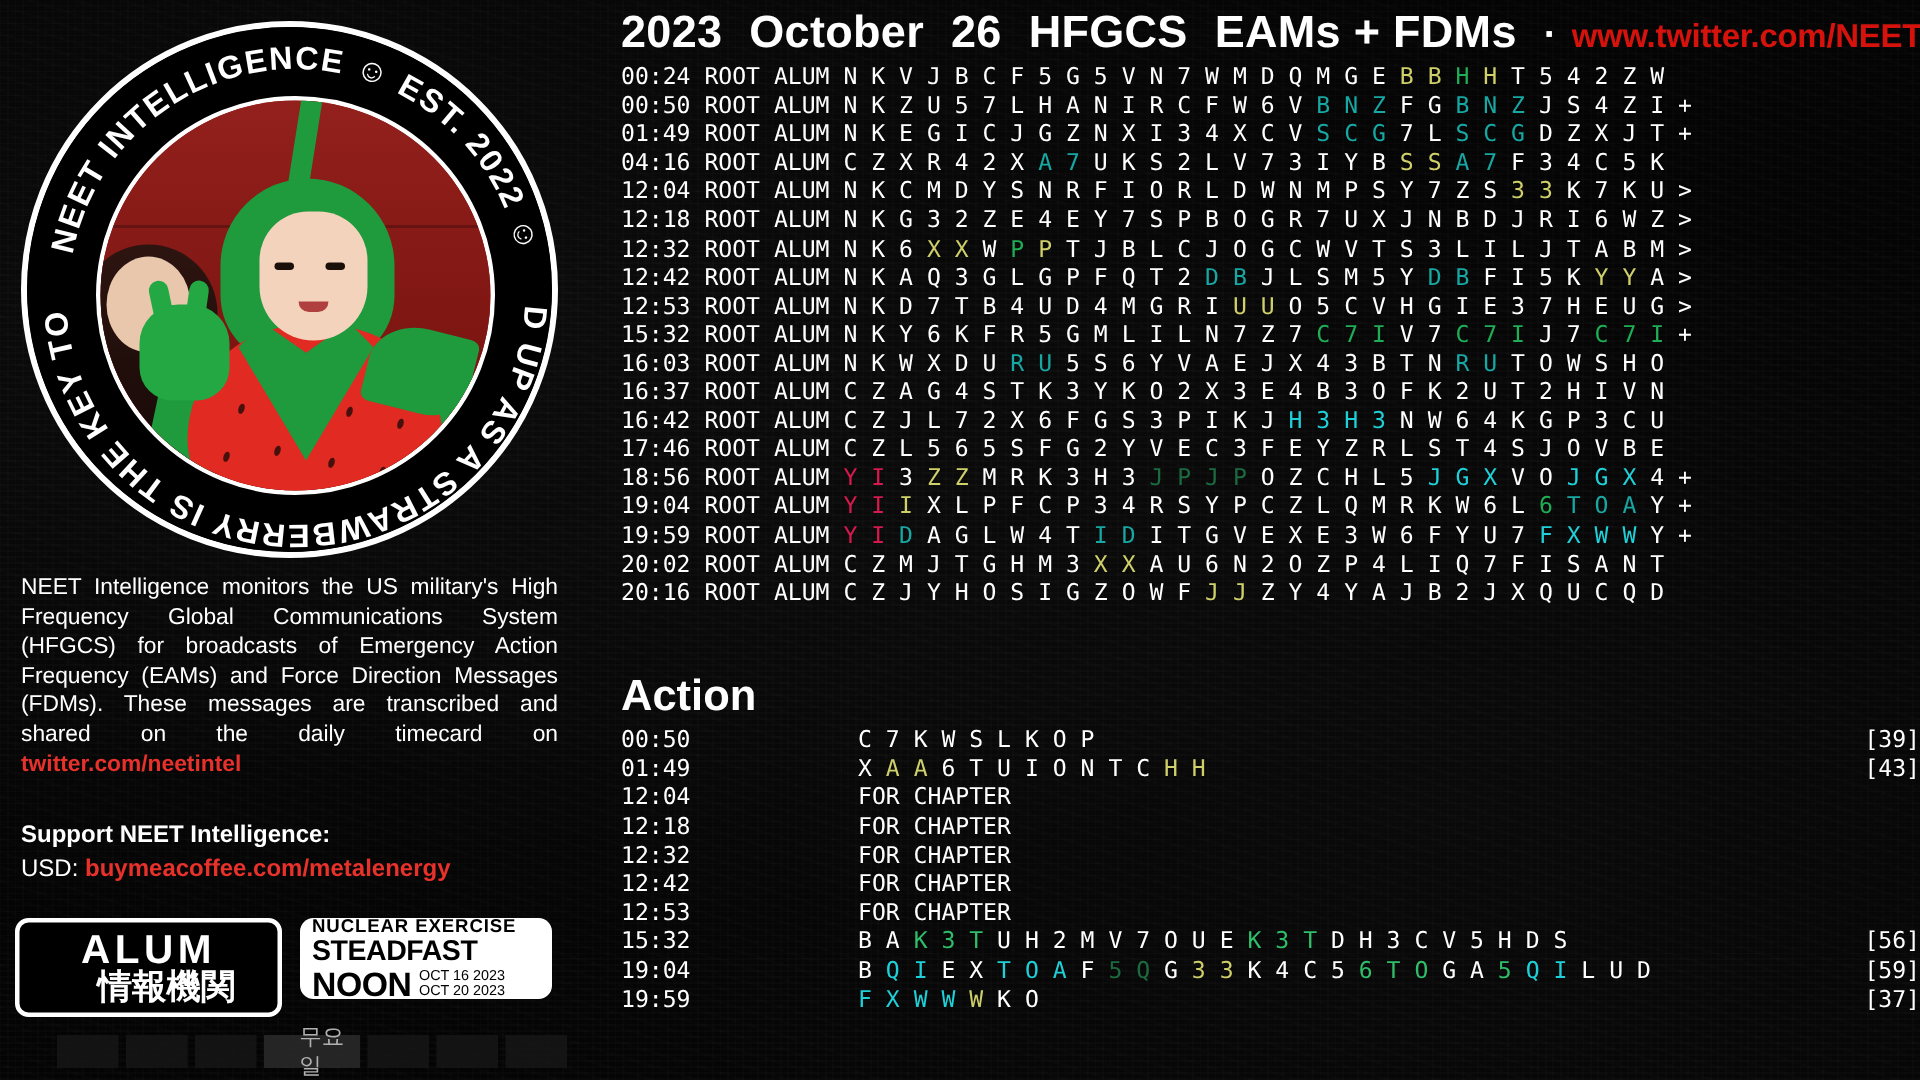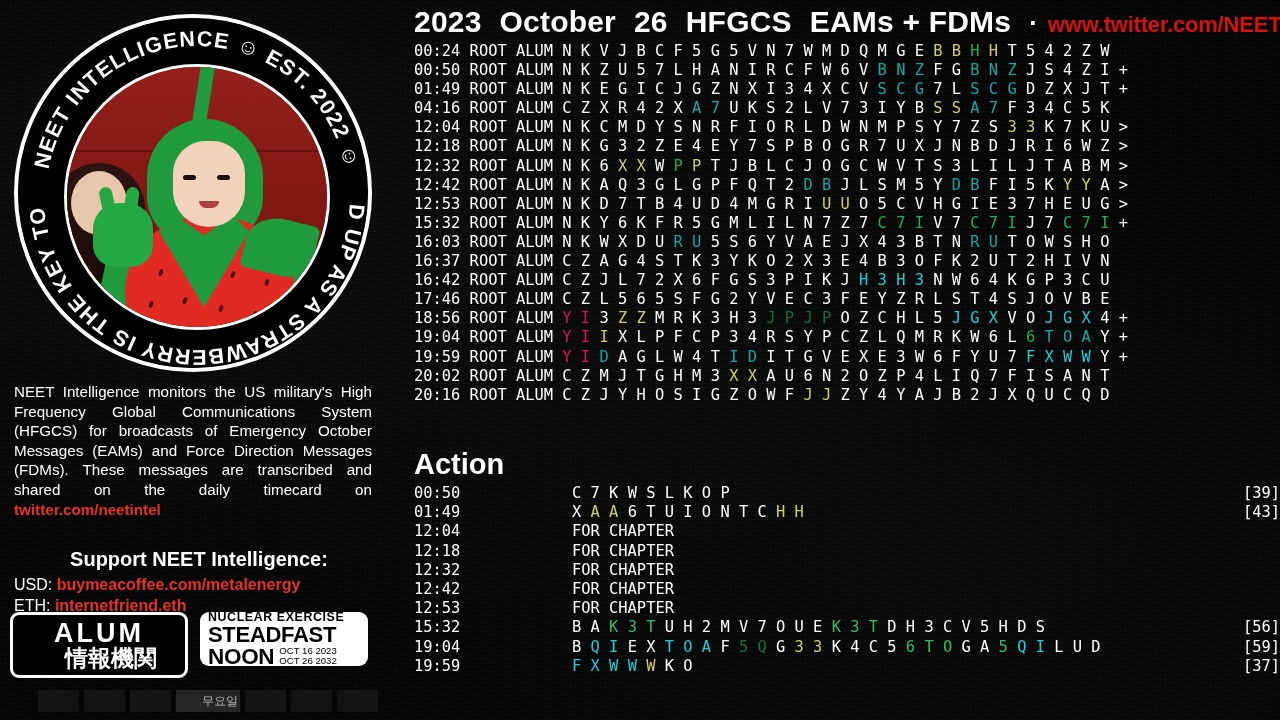--- a/index.html
+++ b/index.html
@@ -101,47 +101,47 @@
   svg.ringtext text { fill:#ffffff; font-family:"Liberation Sans", sans-serif; font-weight:700; font-size:21.5px; letter-spacing:1.2px; }
 
   #blurb {
     position:absolute; left:14px; top:382px; width:358px;
     color:#ffffff; font-size:15.2px; line-height:19.6px;
     text-align:justify; font-weight:400;
   }
   #blurb .redlink { color:#e8312a; font-weight:700; }
 
   #support { position:absolute; left:14px; top:548px; width:370px; color:#fff; }
-  #support .hdr { font-size:20px; font-weight:700; margin-bottom:3px;text-align:center; }
+  #support .hdr { font-size:16px; font-weight:700; margin-bottom:3px; }
   #support .row { font-size:16px; line-height:21px; }
   #support .row .lbl { color:#ffffff; }
   #support .row .val { color:#e8312a; font-weight:700; }
 
   #badges { position:absolute; left:10px; top:612px; display:flex; gap:12px; align-items:stretch; }
   #neet-badge {
     width:178px; height:66px; border:3px solid #ffffff; border-radius:9px;
     background:#000; display:flex; flex-direction:column; align-items:center; justify-content:center;
     padding-top:1px;
   }
   #neet-badge .n1 { color:#fff; font-size:27px; font-weight:700; letter-spacing:3px; line-height:26px; }
   #neet-badge .n2 { color:#fff; font-size:23px; font-weight:700; letter-spacing:0px; line-height:25px;
                     font-family:"DejaVu Sans", sans-serif;margin-left:24px; }
   #steadfast-badge {
     width:168px; height:54px; background:#ffffff; border-radius:9px; color:#000;
     padding:4px 7px 3px 8px; display:flex; flex-direction:column; justify-content:center;
   }
   #steadfast-badge .s1 { font-size:12.4px; font-weight:700; letter-spacing:.6px; line-height:13px; }
-  #steadfast-badge .s2 { font-size:22px; font-weight:700; letter-spacing:-.3px; line-height:21.5px; }
+  #steadfast-badge .s2 { font-size:19px; font-weight:700; letter-spacing:-.3px; line-height:21.5px; }
   #steadfast-badge .s3row { display:flex; align-items:flex-end; gap:5px; }
   #steadfast-badge .s3 { font-size:22.5px; font-weight:700; letter-spacing:-.3px; line-height:21.5px; }
   #steadfast-badge .dates { font-size:9.6px; font-weight:400; line-height:10.4px; padding-bottom:1px; }
 
   #kbar { position:absolute; left:38px; top:690px; width:340px; height:22px; display:flex; gap:5px; opacity:.85; }
   #kbar .cell { flex:1; background:#161616; }
-  #kbar .cell.hl { background:#2b2b2b; color:#cfcfcf; font-size:12px;
+  #kbar .cell.hl { background:#2b2b2b; color:#cfcfcf; font-size:15px;
                    display:flex; align-items:center; justify-content:center;
                    font-family:"DejaVu Sans", sans-serif;padding-left:24px; }
 
   
   #right { position:absolute; left:400px; top:0; width:880px; height:720px; }
 
   #header { position:absolute; left:14px; top:5px; display:flex; align-items:baseline; gap:0; white-space:nowrap; }
   #header .h { color:#ffffff; font-size:30px; font-weight:700; letter-spacing:.2px; }
   #header .sp { display:inline-block; width:18px; }
   #header .dot { color:#ffffff; font-size:26px; font-weight:700; }
@@ -218,47 +218,43 @@
         </defs>
         <text>
           <textPath href="#arcTop" startOffset="50%" text-anchor="middle">NEET INTELLIGENCE ☺ EST. 2022 ☺</textPath>
         </text>
         <text>
           <textPath href="#arcBot" startOffset="50%" text-anchor="middle">LIA DRESSED UP AS A STRAWBERRY IS THE KEY TO ALL THIS ☺</textPath>
         </text>
       </svg>
     </div>
 
-    <div id="blurb"><span>NEET Intelligence monitors the US military's High Frequency Global Communications System (HFGCS) for broadcasts of Emergency October Messages (EAMs) and Force Direction Messages (FDMs). These messages are transcribed and shared on the daily timecard on </span><span class="redlink">twitter.com/neetintel</span></div>
+    <div id="blurb"><span>NEET Intelligence monitors the US military's High Frequency Global Communications System (HFGCS) for broadcasts of Emergency Action Frequency (EAMs) and Force Direction Messages (FDMs). These messages are transcribed and shared on the daily timecard on </span><span class="redlink">twitter.com/neetintel</span></div>
 
     <div id="support">
       <div class="hdr">Support NEET Intelligence:</div>
       <div class="row">
         <span class="lbl">USD:</span>
         <span class="val">buymeacoffee.com/metalenergy</span>
-      </div>
-      <div class="row">
-        <span class="lbl">ETH:</span>
-        <span class="val">internetfriend.eth</span>
       </div>
     </div>
 
     <div id="badges">
       <div id="neet-badge">
         <div class="n1">ALUM</div>
         <div class="n2">情報機関</div>
       </div>
       <div id="steadfast-badge">
         <div class="s1">NUCLEAR EXERCISE</div>
         <div class="s2">STEADFAST</div>
         <div class="s3row">
           <div class="s3">NOON</div>
           <div class="dates">
             <div>OCT 16 2023</div>
-            <div>OCT 26 2032</div>
+            <div>OCT 20 2023</div>
           </div>
         </div>
       </div>
     </div>
 
     <div id="kbar">
       <div class="cell"></div>
       <div class="cell"></div>
       <div class="cell"></div>
       <div class="cell hl">무요일</div>

